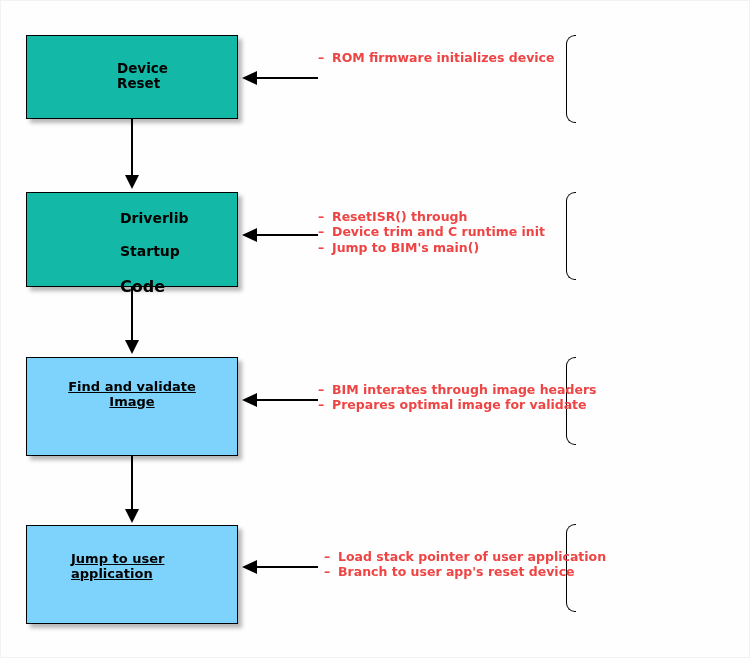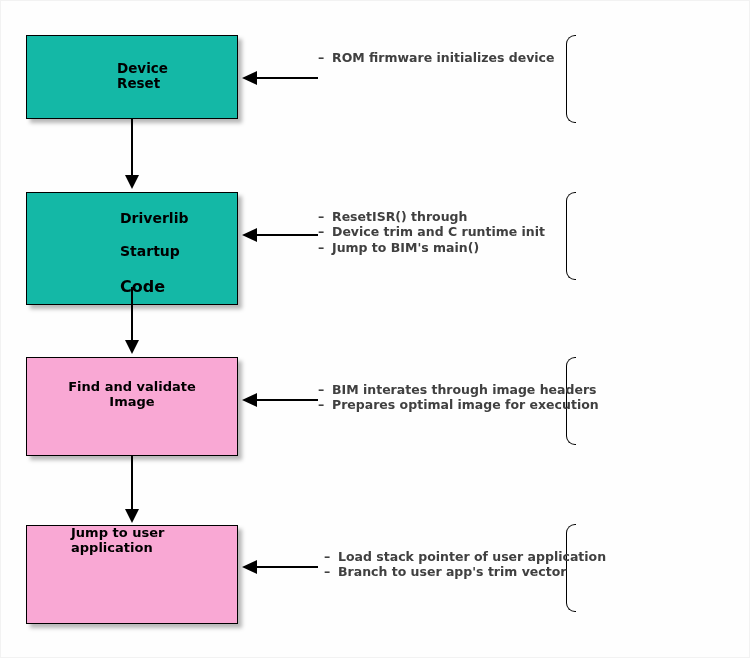--- a/index.html
+++ b/index.html
@@ -23,60 +23,61 @@
   
   .node {
     position: absolute;
     box-sizing: border-box;
     border: 1.5px solid #000000;
     box-shadow: 4px 4px 4px rgba(0,0,0,0.28);
     display: flex;
     flex-direction: column;
   }
   .node.red  { background: #14b8a6; padding-left: 40px; }
-  .node.blue { background: #f9a8d4; }
+  .node.blue { background: #7dd3fc; text-decoration: underline; }
 
   .node-label {
     color: #000000;
     font-weight: bold;
     line-height: 1.12;
     white-space: pre-line;
     padding: 0;
     margin: 0;
   }
 
   
   .n1 { left: 25px; top: 34px; width: 212px; height: 84px; }
   .n1 .node-label {
     font-size: 13.5px;
     text-align: left;
     margin: auto auto auto 50px;
     transform: translateY(-1px);
   }
 
   
-  .n2 { left: 25px; top: 191px; width: 212px; height: 113px; }
+  .n2 { left: 25px; top: 191px; width: 212px; height: 95px; }
   .n2 .node-label { margin: auto auto auto 53px; text-align: left; }
   .n2 .big   { font-size: 14px; font-weight: bold; line-height: 1.1; display:block; }
   .n2 .small { font-size: 16px; font-weight: bold; line-height: 1.15; display:block; }
 
   
   .n3 { left: 25px; top: 356px; width: 212px; height: 99px; }
   .n3 .node-label {
     font-size: 13px;
     text-align: center;
     width: 100%;
     margin-top: 22px;
   }
 
   
   .n4 { left: 25px; top: 524px; width: 212px; height: 99px; }
   .n4 .node-label {
     font-size: 13px;
     text-align: left;
+    margin-top: 26px;
     margin-left: 44px;
   }
 
   
   .vconn {
     position: absolute;
     left: 130px;
     width: 2px;
     background: #000000;
   }
@@ -125,21 +126,21 @@
     border-right: none;
     border-top-left-radius: 9px;
     border-bottom-left-radius: 9px;
     box-sizing: border-box;
   }
 
   .annot-text {
     position: absolute;
     font-size: 12.5px;
     font-weight: bold;
-    color: #404040;
+    color: #ef4444;
     line-height: 1.23;
     white-space: nowrap;
   }
   .annot-row { display: block; }
   .dash { display: inline-block; width: 14px; }
   .cont { display: inline-block; width: 14px; }
 
   
   .ca1 { left: 255px; top: 76px; }
   .ca1 .callout-line { width: 62px; }
@@ -217,27 +218,27 @@
       <span class="annot-row"><span class="dash">–</span><span>Jump to BIM's main()</span></span>
     </div>
   </div>
 
   <div class="callout ca3">
     <div class="callout-line"></div>
     <div class="callout-head"></div>
     <div class="bracket"></div>
     <div class="annot-text">
       <span class="annot-row"><span class="dash">–</span><span>BIM interates through image headers</span></span>
-      <span class="annot-row"><span class="dash">–</span><span>Prepares optimal image for execution</span></span>
+      <span class="annot-row"><span class="dash">–</span><span>Prepares optimal image for validate</span></span>
     </div>
   </div>
 
   <div class="callout ca4">
     <div class="callout-line"></div>
     <div class="callout-head"></div>
     <div class="bracket"></div>
     <div class="annot-text">
       <span class="annot-row"><span class="dash">–</span><span>Load stack pointer of user application</span></span>
-      <span class="annot-row"><span class="dash">–</span><span>Branch to user app's trim vector</span></span>
+      <span class="annot-row"><span class="dash">–</span><span>Branch to user app's reset device</span></span>
     </div>
   </div>
 
 </div>
 
 </body></html>

